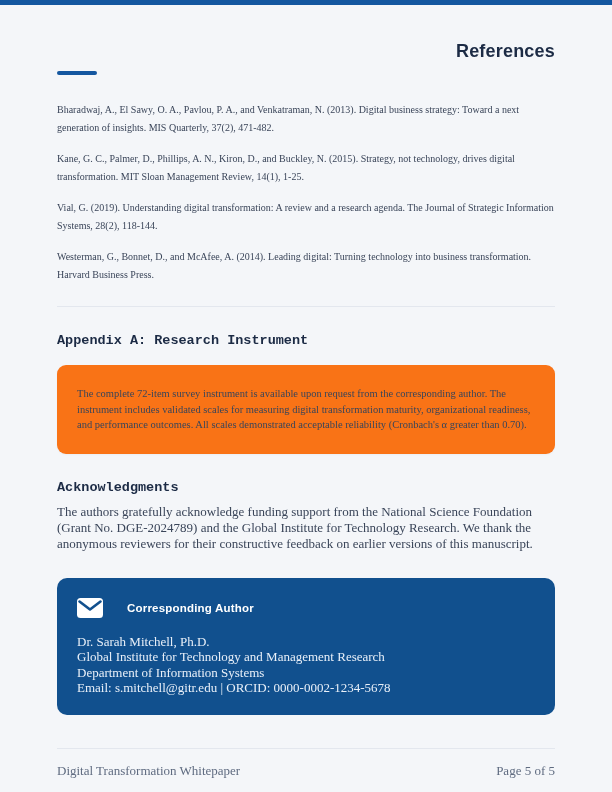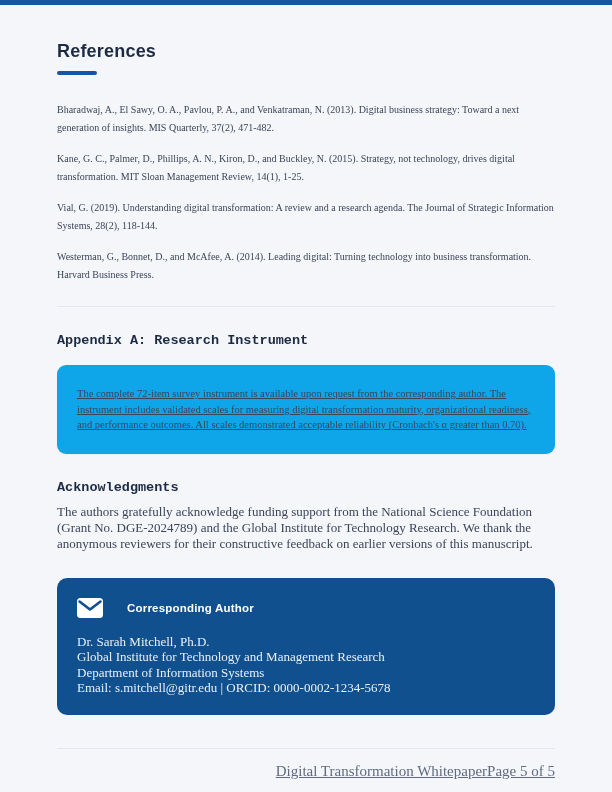--- a/index.html
+++ b/index.html
@@ -23,20 +23,21 @@
   .content {
     padding: 0 57px;
   }
   .page-title {
     font-family: "Liberation Sans", sans-serif;
     font-weight: bold;
     font-size: 18px;
     color: #1c2b45;
     margin: 36px 0 0 0;
     letter-spacing: 0.2px;
+    text-align: right;
   }
   .accent-rule {
     width: 40px;
     height: 4px;
     background: #1457a0;
     border-radius: 2px;
     margin: 9px 0 26px 0;
   }
   .ref {
     font-size: 10px;
@@ -50,26 +51,25 @@
     margin: 22px 0 0 0;
   }
   .section-heading {
     font-family: Liberation Mono, monospace;
     font-weight: bold;
     font-size: 13.5px;
     color: #1c2b45;
     margin: 26px 0 0 0;
   }
   .appendix-box {
-    background: #0ea5e9;
+    background: #f97316;
     border-radius: 9px;
     margin-top: 17px;
     padding: 21px 20px;
     box-shadow: 0 1px 2px rgba(30,50,80,0.04);
-    text-decoration: underline;
   }
   .appendix-box p {
     margin: 0;
     font-size: 10.5px;
     line-height: 15.5px;
     color: #3a4559;
   }
   .ack-body {
     font-size: 13px;
     line-height: 16px;
@@ -118,24 +118,23 @@
     right: 57px;
     top: 748px;
     margin: 0;
   }
   .footer {
     position: absolute;
     left: 57px;
     right: 57px;
     top: 763px;
     display: flex;
-    justify-content: flex-end;
-    font-size: 15px;
+    justify-content: space-between;
+    font-size: 13px;
     color: #5f6b80;
-    text-decoration: underline;
   }
 </style>
 </head>
 <body>
 
 <div class="topbar"></div>
 
 <div class="content">
 
   <h1 class="page-title">References</h1>

